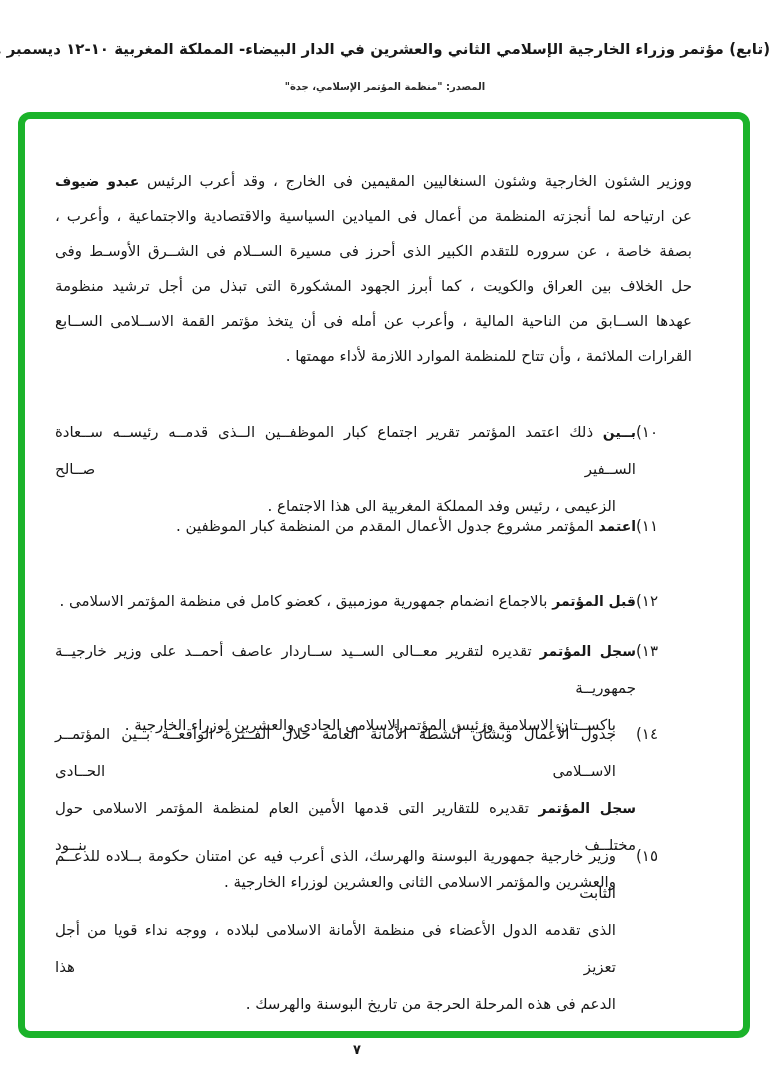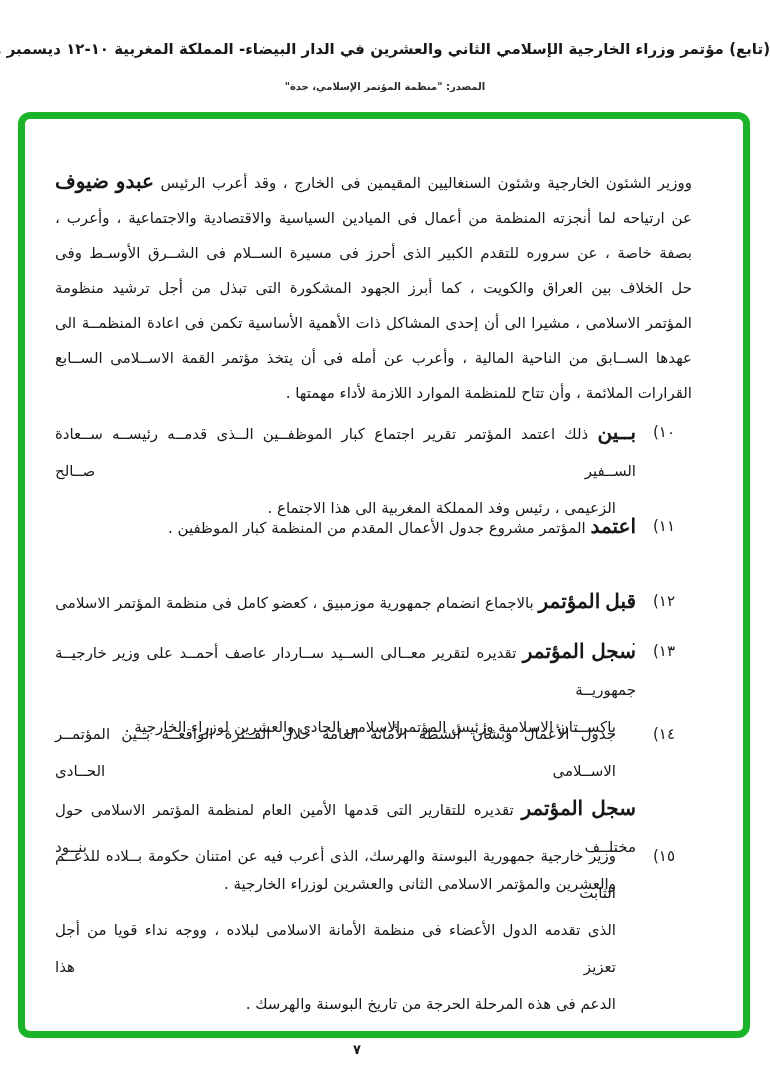--- a/index.html
+++ b/index.html
@@ -16,27 +16,27 @@
     font-weight:bold;font-size:10px;color:#2a2a2a;
   }
   .frame{
     position:absolute;left:18px;top:112px;width:718px;height:912px;
     border:7px solid #1bb32a;border-radius:12px;
   }
   .para.intro{position:absolute;top:45px;right:51px;width:637px;font-size:15px;}
   .intro .tline{line-height:35px;}
   .item{position:absolute;right:51px;width:637px;display:flex;font-size:15px;}
   .i10{top:295px}.i11{top:389px}.i12{top:464px}.i13{top:514px}.i14{top:597px}.i15{top:719px}
-  .marker{width:56px;flex:none;text-align:center;font-size:15px;line-height:37px;direction:ltr;}
+  .marker{width:56px;flex:none;font-size:15px;line-height:37px;direction:ltr;}
   .itext{flex:1;min-width:0;}
   .tline{line-height:37px;}
   .just{text-align:justify;text-align-last:justify;}
   .rag{}
   .cont{padding-right:20px;}
-  .lead{font-weight:bold;font-size:20px;font-family:Liberation Serif, serif;}
+  .lead{font-weight:bold;font-size:14px;}
   .pagenum{
     position:absolute;top:1042px;left:0;width:770px;text-align:center;
     font-size:13px;font-weight:bold;transform:translateX(-28px);
   }
 </style>
 </head>
 <body>
 
 <div class="page">
 
@@ -44,21 +44,20 @@
 
   <div class="source">المصدر: "منظمة المؤتمر الإسلامي، جدة"</div>
 
   <div class="frame" style="border-color: rgb(27, 179, 42);">
 
     <div class="para intro">
       <div class="tline just"><span>ووزير الشئون الخارجية وشئون السنغاليين المقيمين فى الخارج ، وقد أعرب الرئيس </span><b class="lead">عبدو ضيوف</b></div>
       <div class="tline just">عن ارتياحه لما أنجزته المنظمة من أعمال فى الميادين السياسية والاقتصادية والاجتماعية ، وأعرب ،</div>
       <div class="tline just">بصفة خاصة ، عن سروره للتقدم الكبير الذى أحرز فى مسيرة الســلام فى الشــرق الأوسـط وفى</div>
       <div class="tline just">حل الخلاف بين العراق والكويت ، كما أبرز الجهود المشكورة التى تبذل من أجل ترشيد منظومة</div>
-      <div class="tline just">المؤتمر الاسلامى ، مشيرا الى أن إحدى المشاكل ذات الأهمية الأساسية تكمن فى اعادة المنظمــة الى</div>
       <div class="tline just">عهدها الســابق من الناحية المالية ، وأعرب عن أمله فى أن يتخذ مؤتمر القمة الاســلامى الســابع</div>
       <div class="tline rag">القرارات الملائمة ، وأن تتاح للمنظمة الموارد اللازمة لأداء مهمتها .</div>
     </div>
 
     <div class="item i10">
       <div class="marker">(١٠</div>
       <div class="itext">
         <div class="tline just"><b class="lead">بــين</b><span> ذلك اعتمد المؤتمر تقرير اجتماع كبار الموظفــين الــذى قدمــه رئيســه ســعادة الســفير صــالح</span></div>
         <div class="tline rag cont">الزعيمى ، رئيس وفد المملكة المغربية الى هذا الاجتماع .</div>
       </div>

